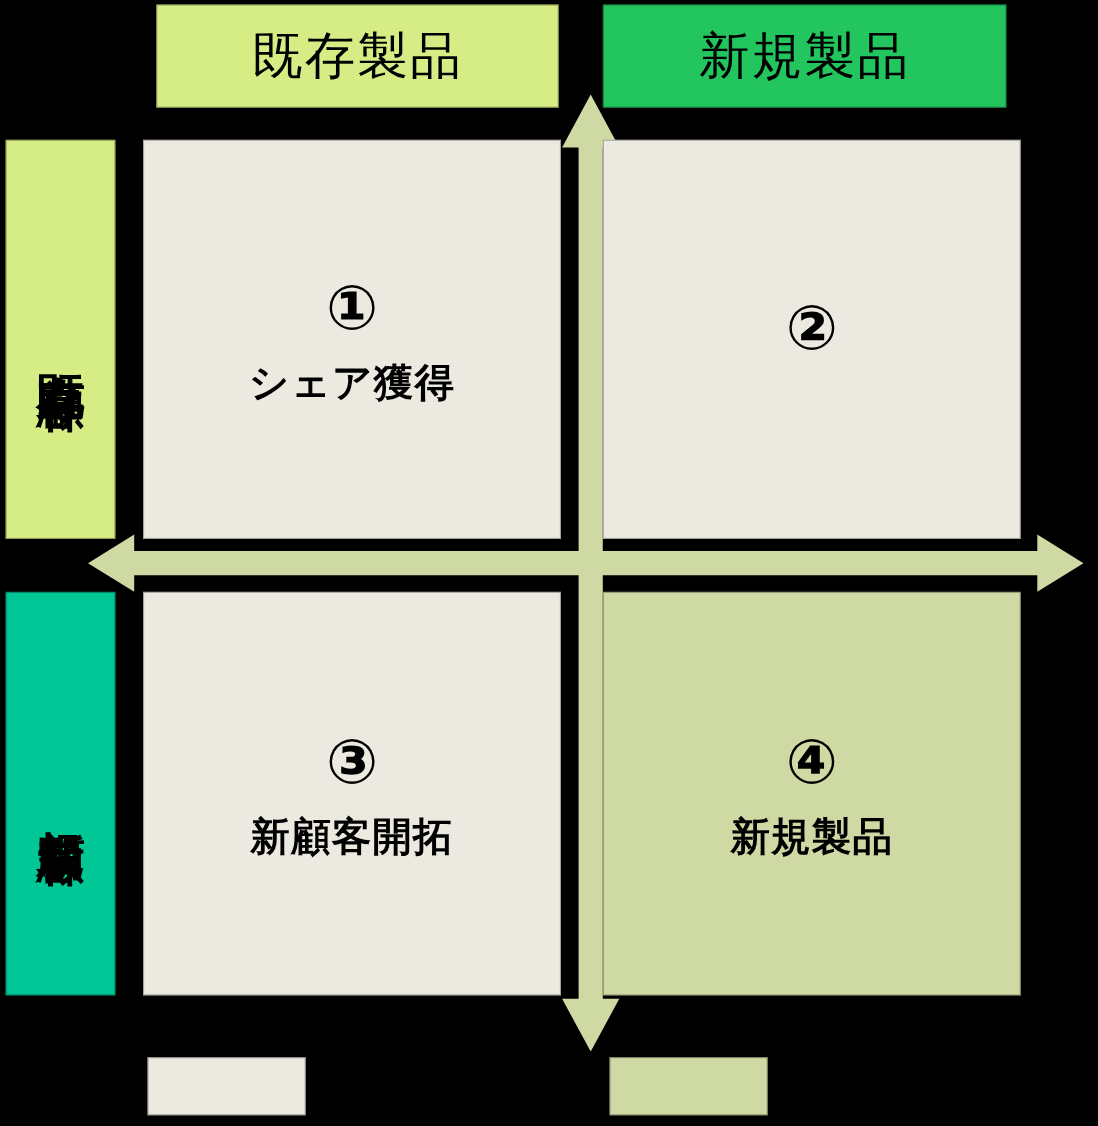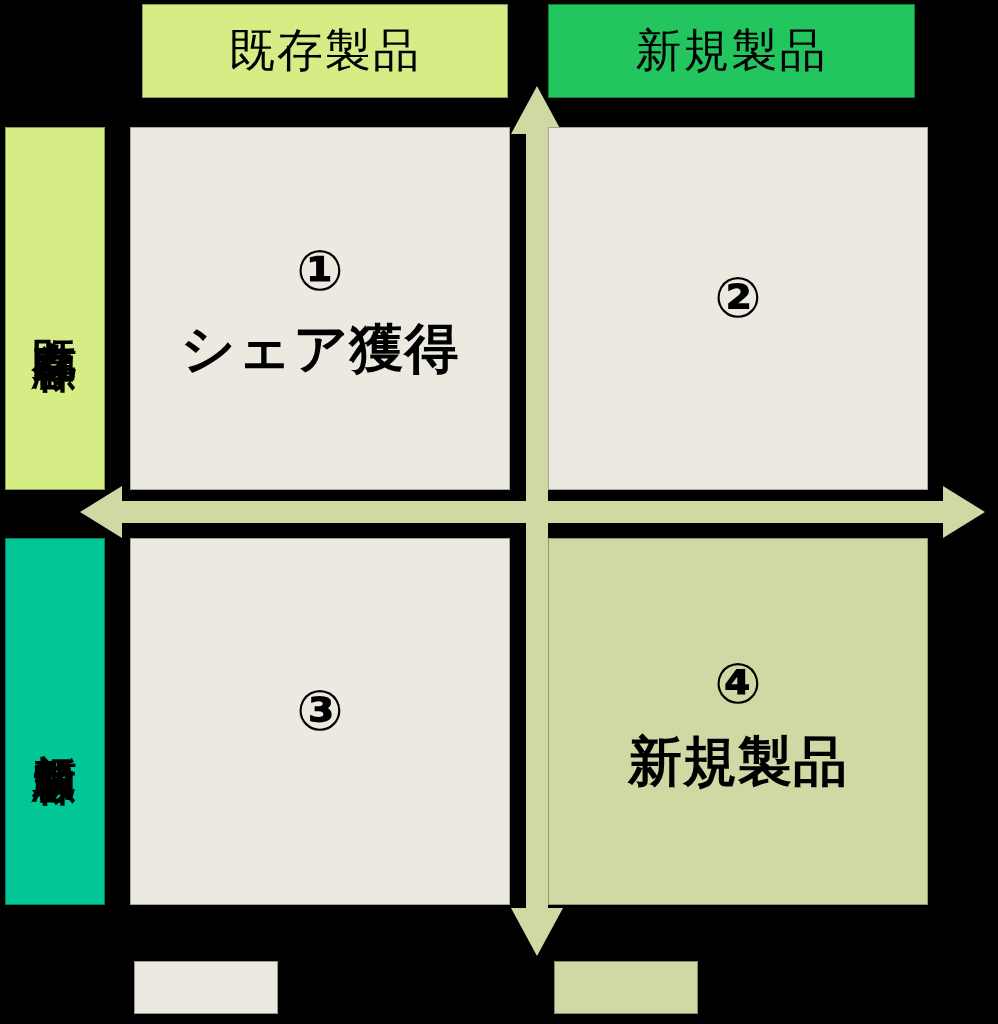--- a/index.html
+++ b/index.html
@@ -52,21 +52,21 @@
     color:#000;
     border:1px solid rgba(0,0,0,0.30);
   }
   .cell .num{
     font-size:56px;
     font-weight:700;
     line-height:1;
     margin-bottom:22px;
   }
   .cell .label{
-    font-size:54px;
+    font-size:36px;
     font-weight:700;
     letter-spacing:1px;
     line-height:1;
   }
   #cell-q1{left:130px;top:127px;width:380px;height:363px;background:#ece9e0;}
   #cell-q2{left:548px;top:127px;width:380px;height:363px;background:#ece9e0;}
   #cell-q3{left:130px;top:538px;width:380px;height:367px;background:#ece9e0;}
   #cell-q4{left:548px;top:538px;width:380px;height:367px;background:#cfd9a4;}
 
   
@@ -117,20 +117,21 @@
     <span class="num">①</span>
     <span class="label">シェア獲得</span>
   </div>
 
   <div class="cell" id="cell-q2">
     <span class="num">②</span>
   </div>
 
   <div class="cell" id="cell-q3">
     <span class="num">③</span>
+    <span class="label">新顧客開拓</span>
   </div>
 
   <div class="cell" id="cell-q4">
     <span class="num">④</span>
     <span class="label">新規製品</span>
   </div>
 
   <div class="legend-box" id="legend-box-growth">
     <span></span>
   </div>

